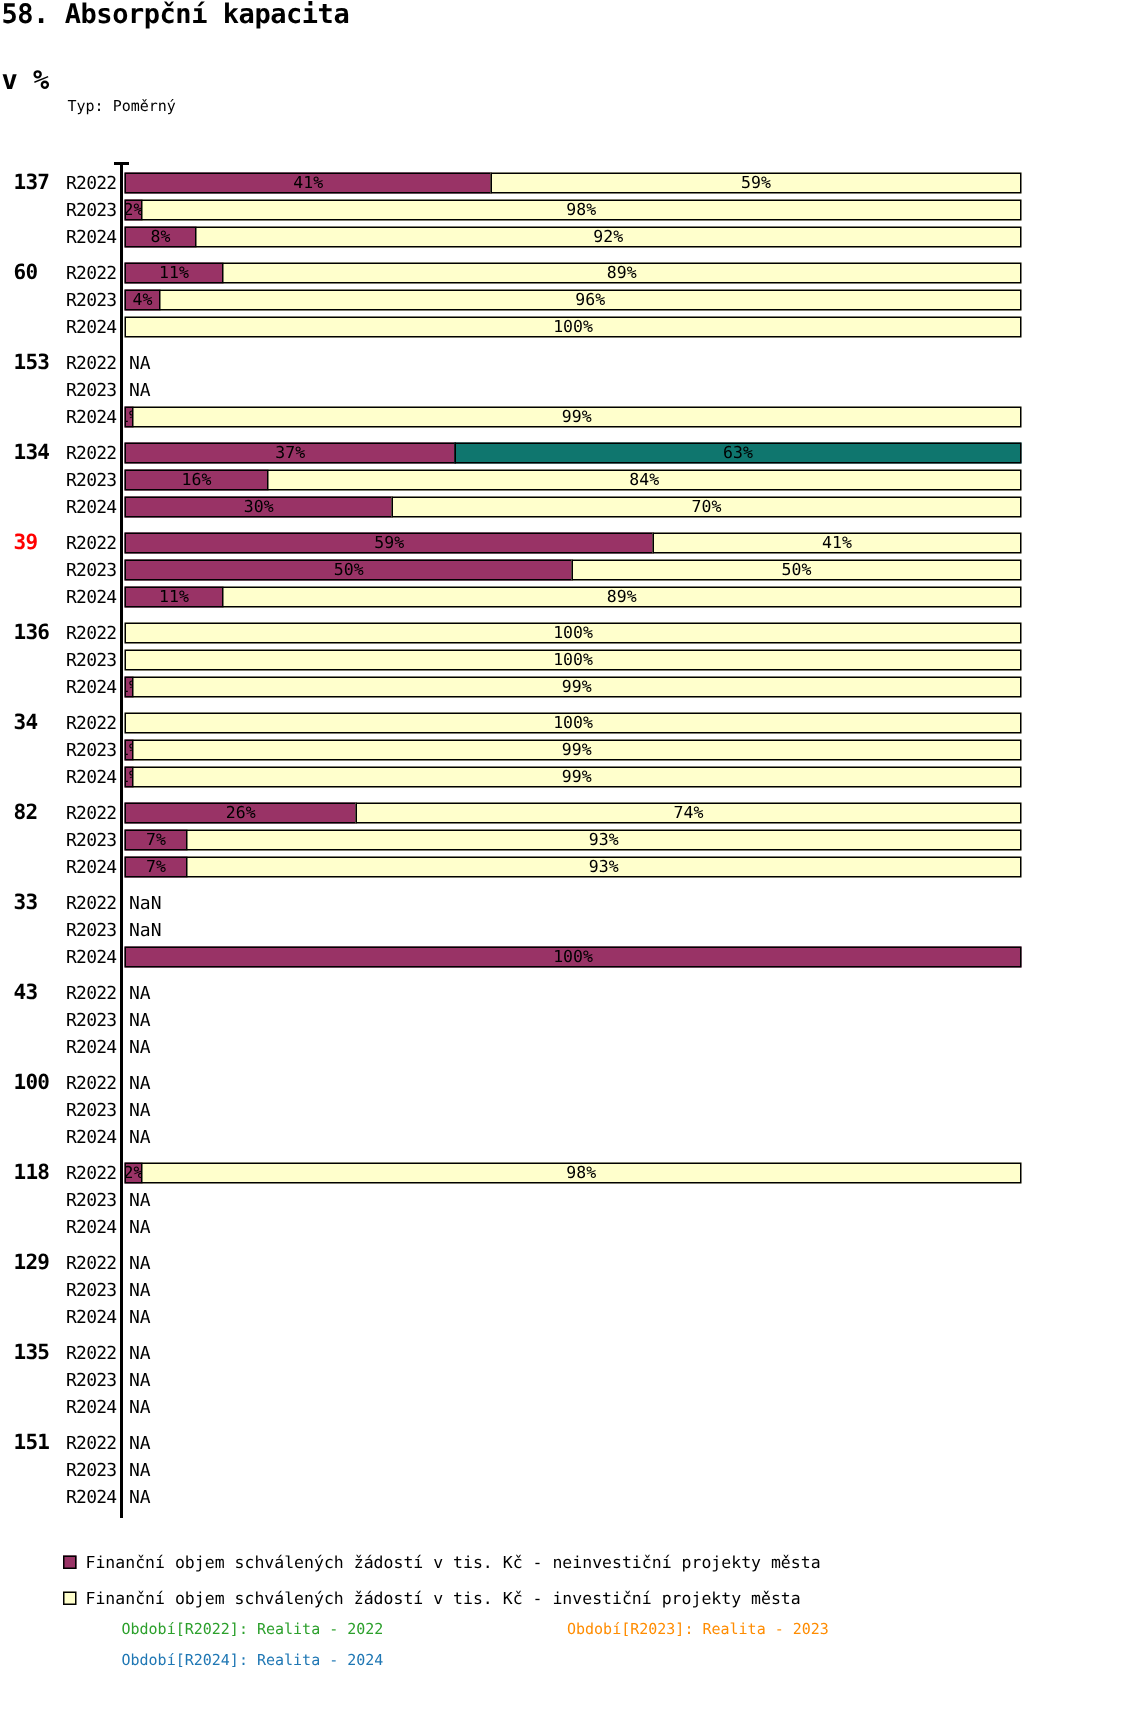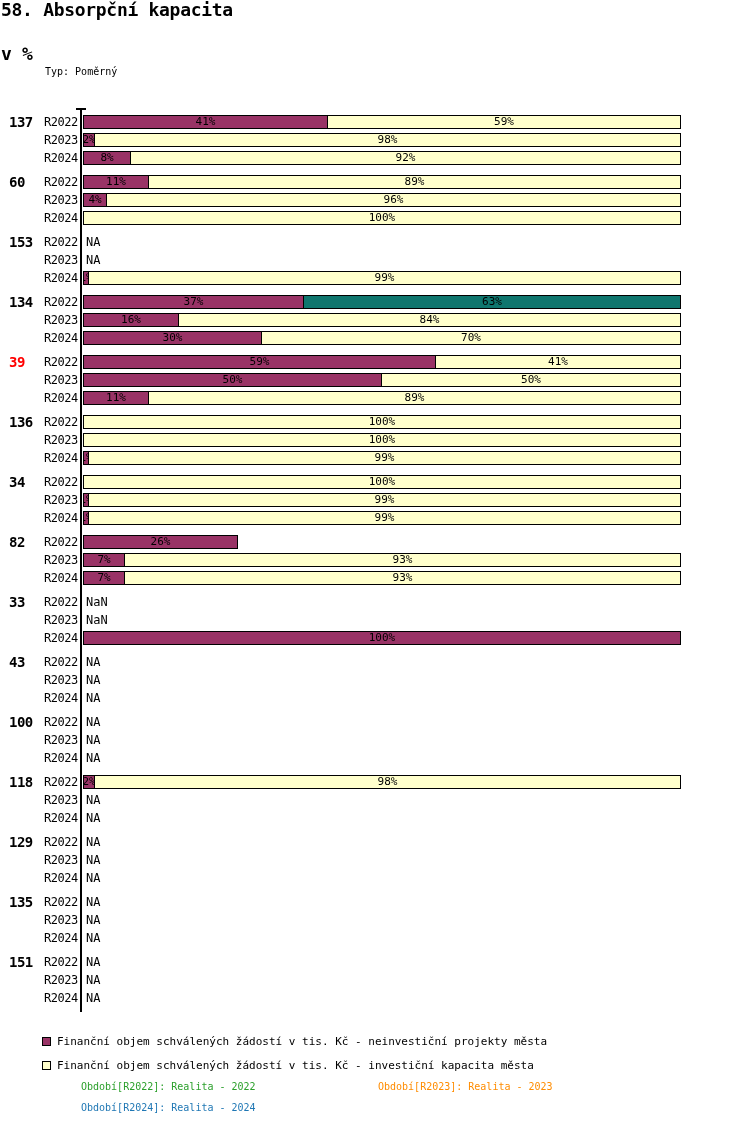--- a/index.html
+++ b/index.html
@@ -226,20 +226,23 @@
       <div class="bar-seg" style="left: 83px; top: 511px; width: 6px; height: 14px; background-color: rgb(153, 51, 102); border-color: rgb(0, 0, 0);">
         <span>1%</span>
       </div>
       <div class="bar-seg" style="left: 88px; top: 511px; width: 593px; height: 14px; background-color: rgb(255, 255, 204); border-color: rgb(0, 0, 0);">
         <span>99%</span>
       </div>
       <div class="abs group-label" style="left: 9px; top: 534px; color: rgb(0, 0, 0);">82</div>
       <div class="abs period-label" style="left: 44px; top: 535px;">R2022</div>
       <div class="bar-seg" style="left: 83px; top: 535px; width: 155px; height: 14px; background-color: rgb(153, 51, 102); border-color: rgb(0, 0, 0);">
         <span>26%</span>
+      </div>
+      <div class="bar-seg" style="left: 237px; top: 535px; width: 444px; height: 14px; background-color: rgb(255, 255, 204); border-color: rgb(0, 0, 0);">
+        <span>74%</span>
       </div>
       <div class="abs period-label" style="left: 44px; top: 553px;">R2023</div>
       <div class="bar-seg" style="left: 83px; top: 553px; width: 42px; height: 14px; background-color: rgb(153, 51, 102); border-color: rgb(0, 0, 0);">
         <span>7%</span>
       </div>
       <div class="bar-seg" style="left: 124px; top: 553px; width: 557px; height: 14px; background-color: rgb(255, 255, 204); border-color: rgb(0, 0, 0);">
         <span>93%</span>
       </div>
       <div class="abs period-label" style="left: 44px; top: 571px;">R2024</div>
       <div class="bar-seg" style="left: 83px; top: 571px; width: 42px; height: 14px; background-color: rgb(153, 51, 102); border-color: rgb(0, 0, 0);">
@@ -305,20 +308,20 @@
       <div class="abs period-label" style="left: 44px; top: 991px;">R2024</div>
       <div class="abs na-label" style="left: 86px; top: 991px;">NA</div>
     </div>
 
   <div class="abs legend-row" style="left:42px; top:1035px;">
     <span class="legend-swatch" style="background-color: rgb(153, 51, 102);"></span>
     <span class="legend-text">Finanční objem schválených žádostí v tis. Kč - neinvestiční projekty města</span>
   </div>
   <div class="abs legend-row" style="left:42px; top:1059px;">
     <span class="legend-swatch" style="background-color: rgb(255, 255, 204);"></span>
-    <span class="legend-text">Finanční objem schválených žádostí v tis. Kč - investiční kapacita města</span>
+    <span class="legend-text">Finanční objem schválených žádostí v tis. Kč - investiční projekty města</span>
   </div>
 
   <div class="abs period-legend" style="left: 81px; top: 1081px; color: rgb(44, 160, 44);">Období[R2022]: Realita - 2022</div>
   <div class="abs period-legend" style="left: 378px; top: 1081px; color: rgb(255, 140, 0);">Období[R2023]: Realita - 2023</div>
   <div class="abs period-legend" style="left: 81px; top: 1102px; color: rgb(31, 119, 180);">Období[R2024]: Realita - 2024</div>
 
 </div>
 
 </body></html>

